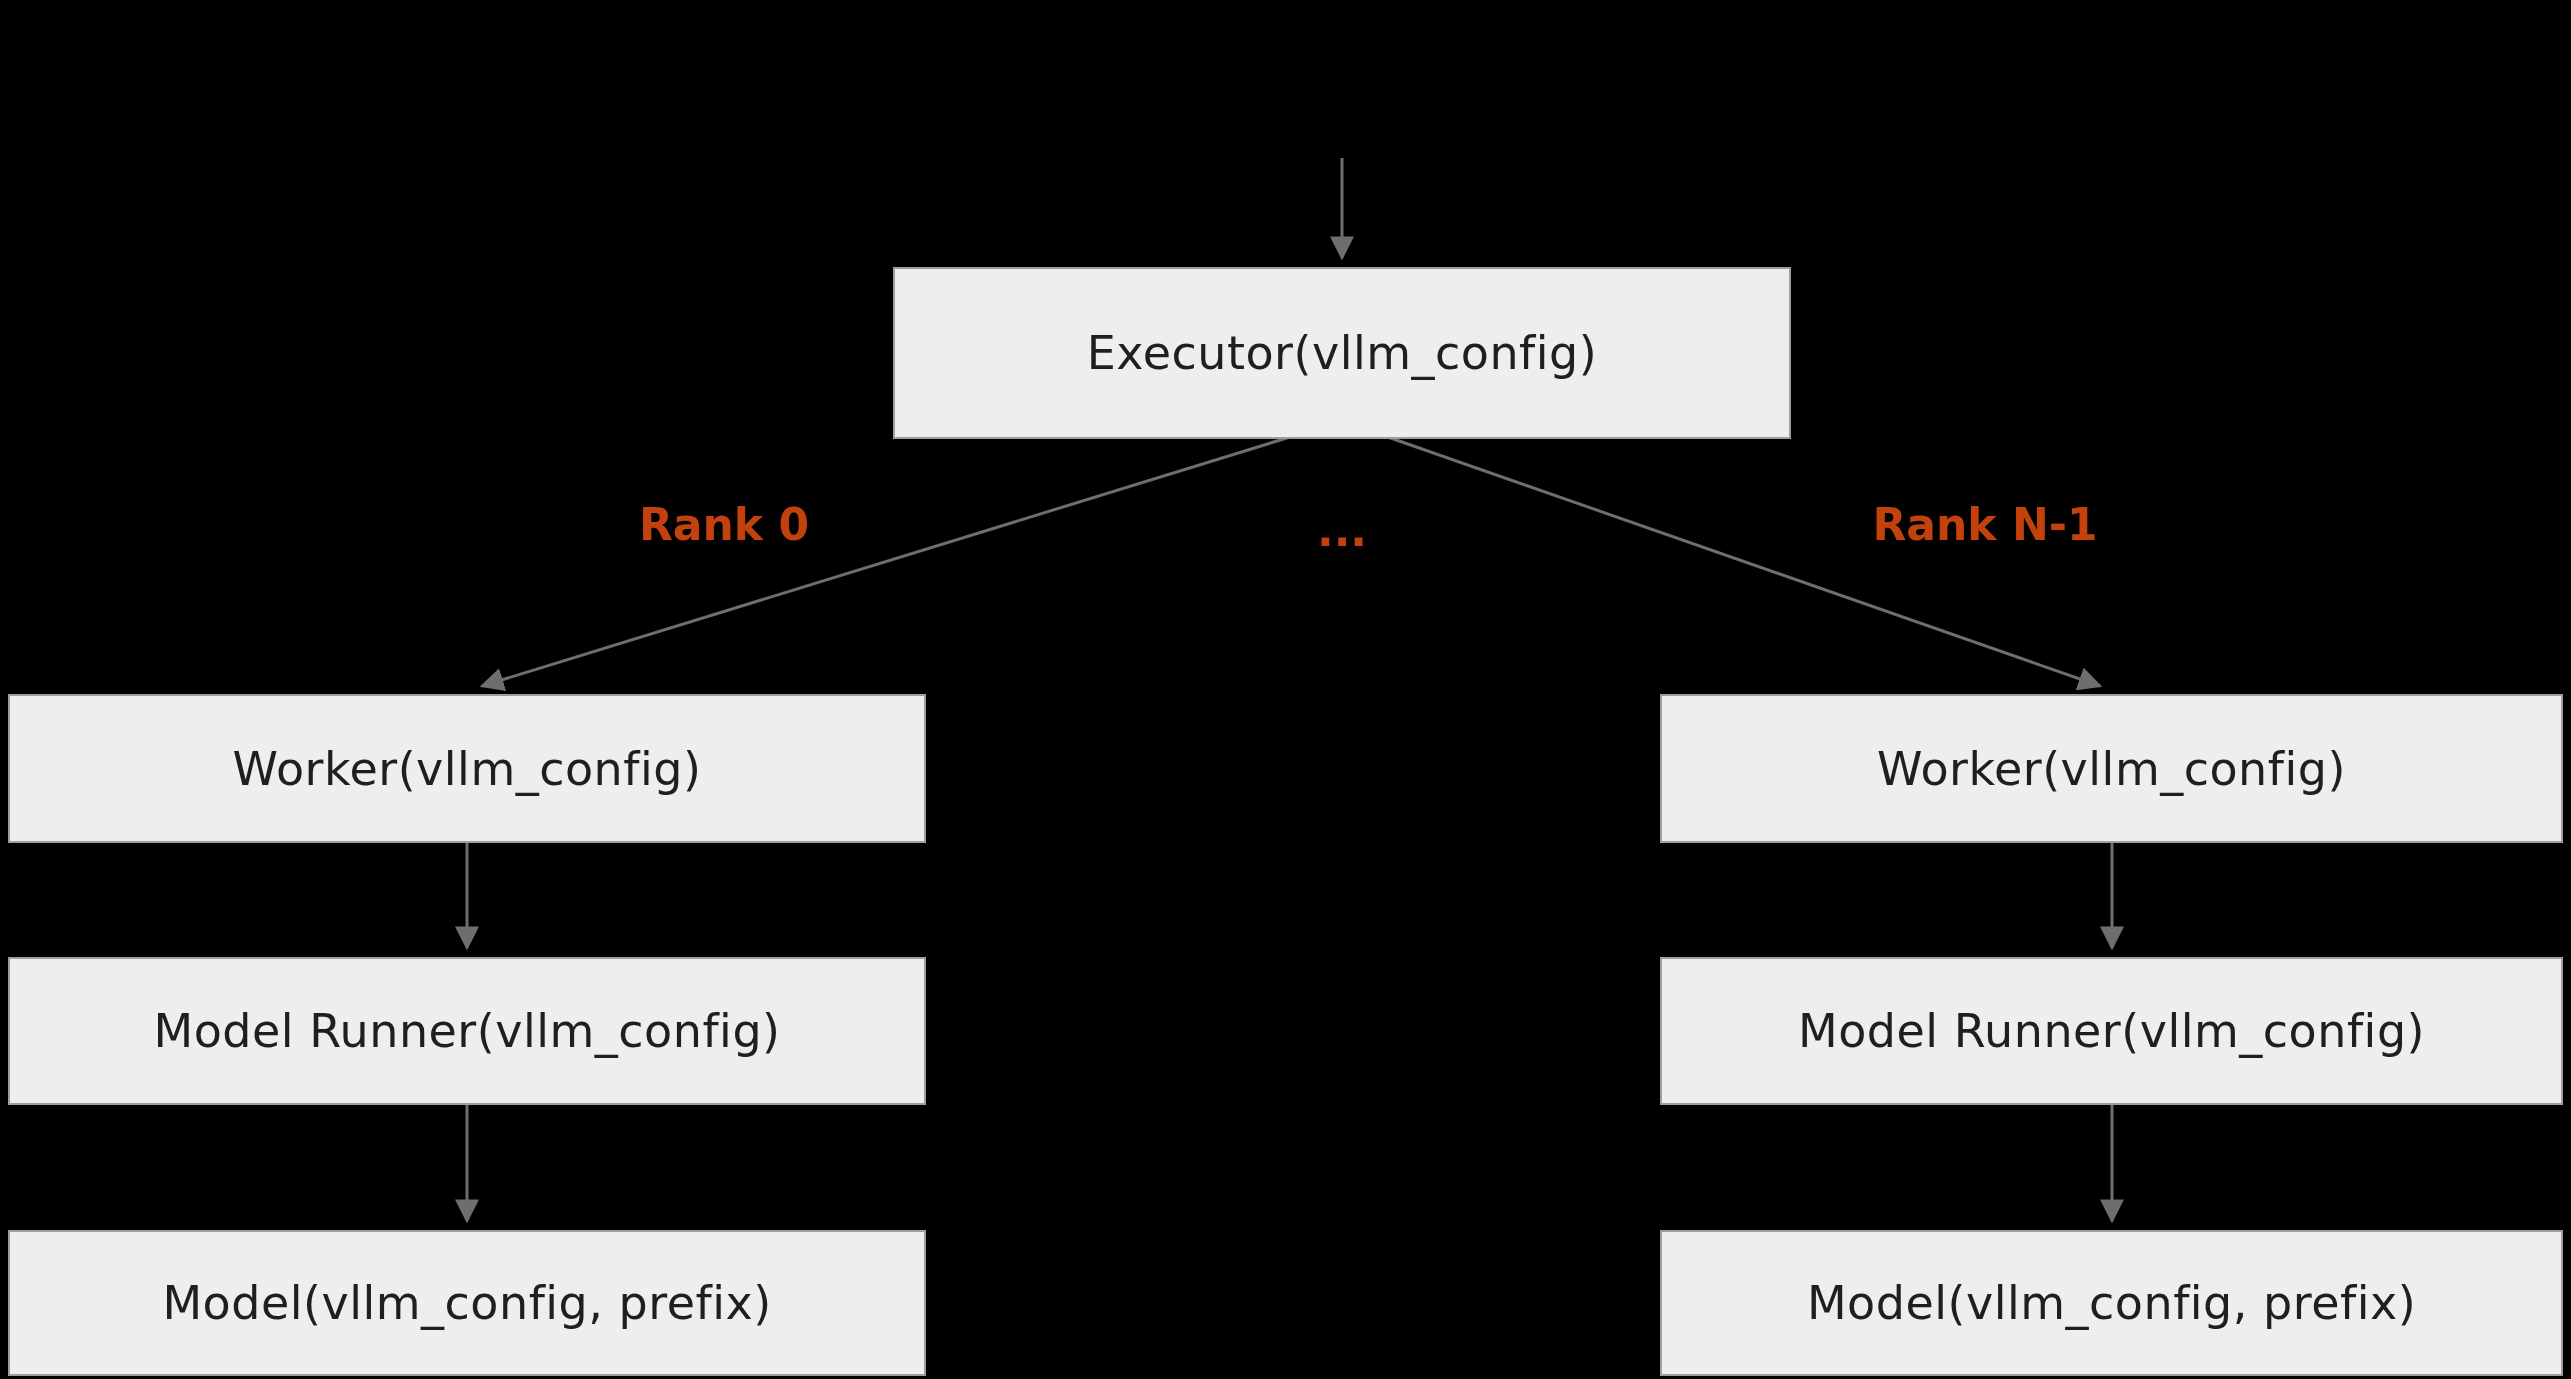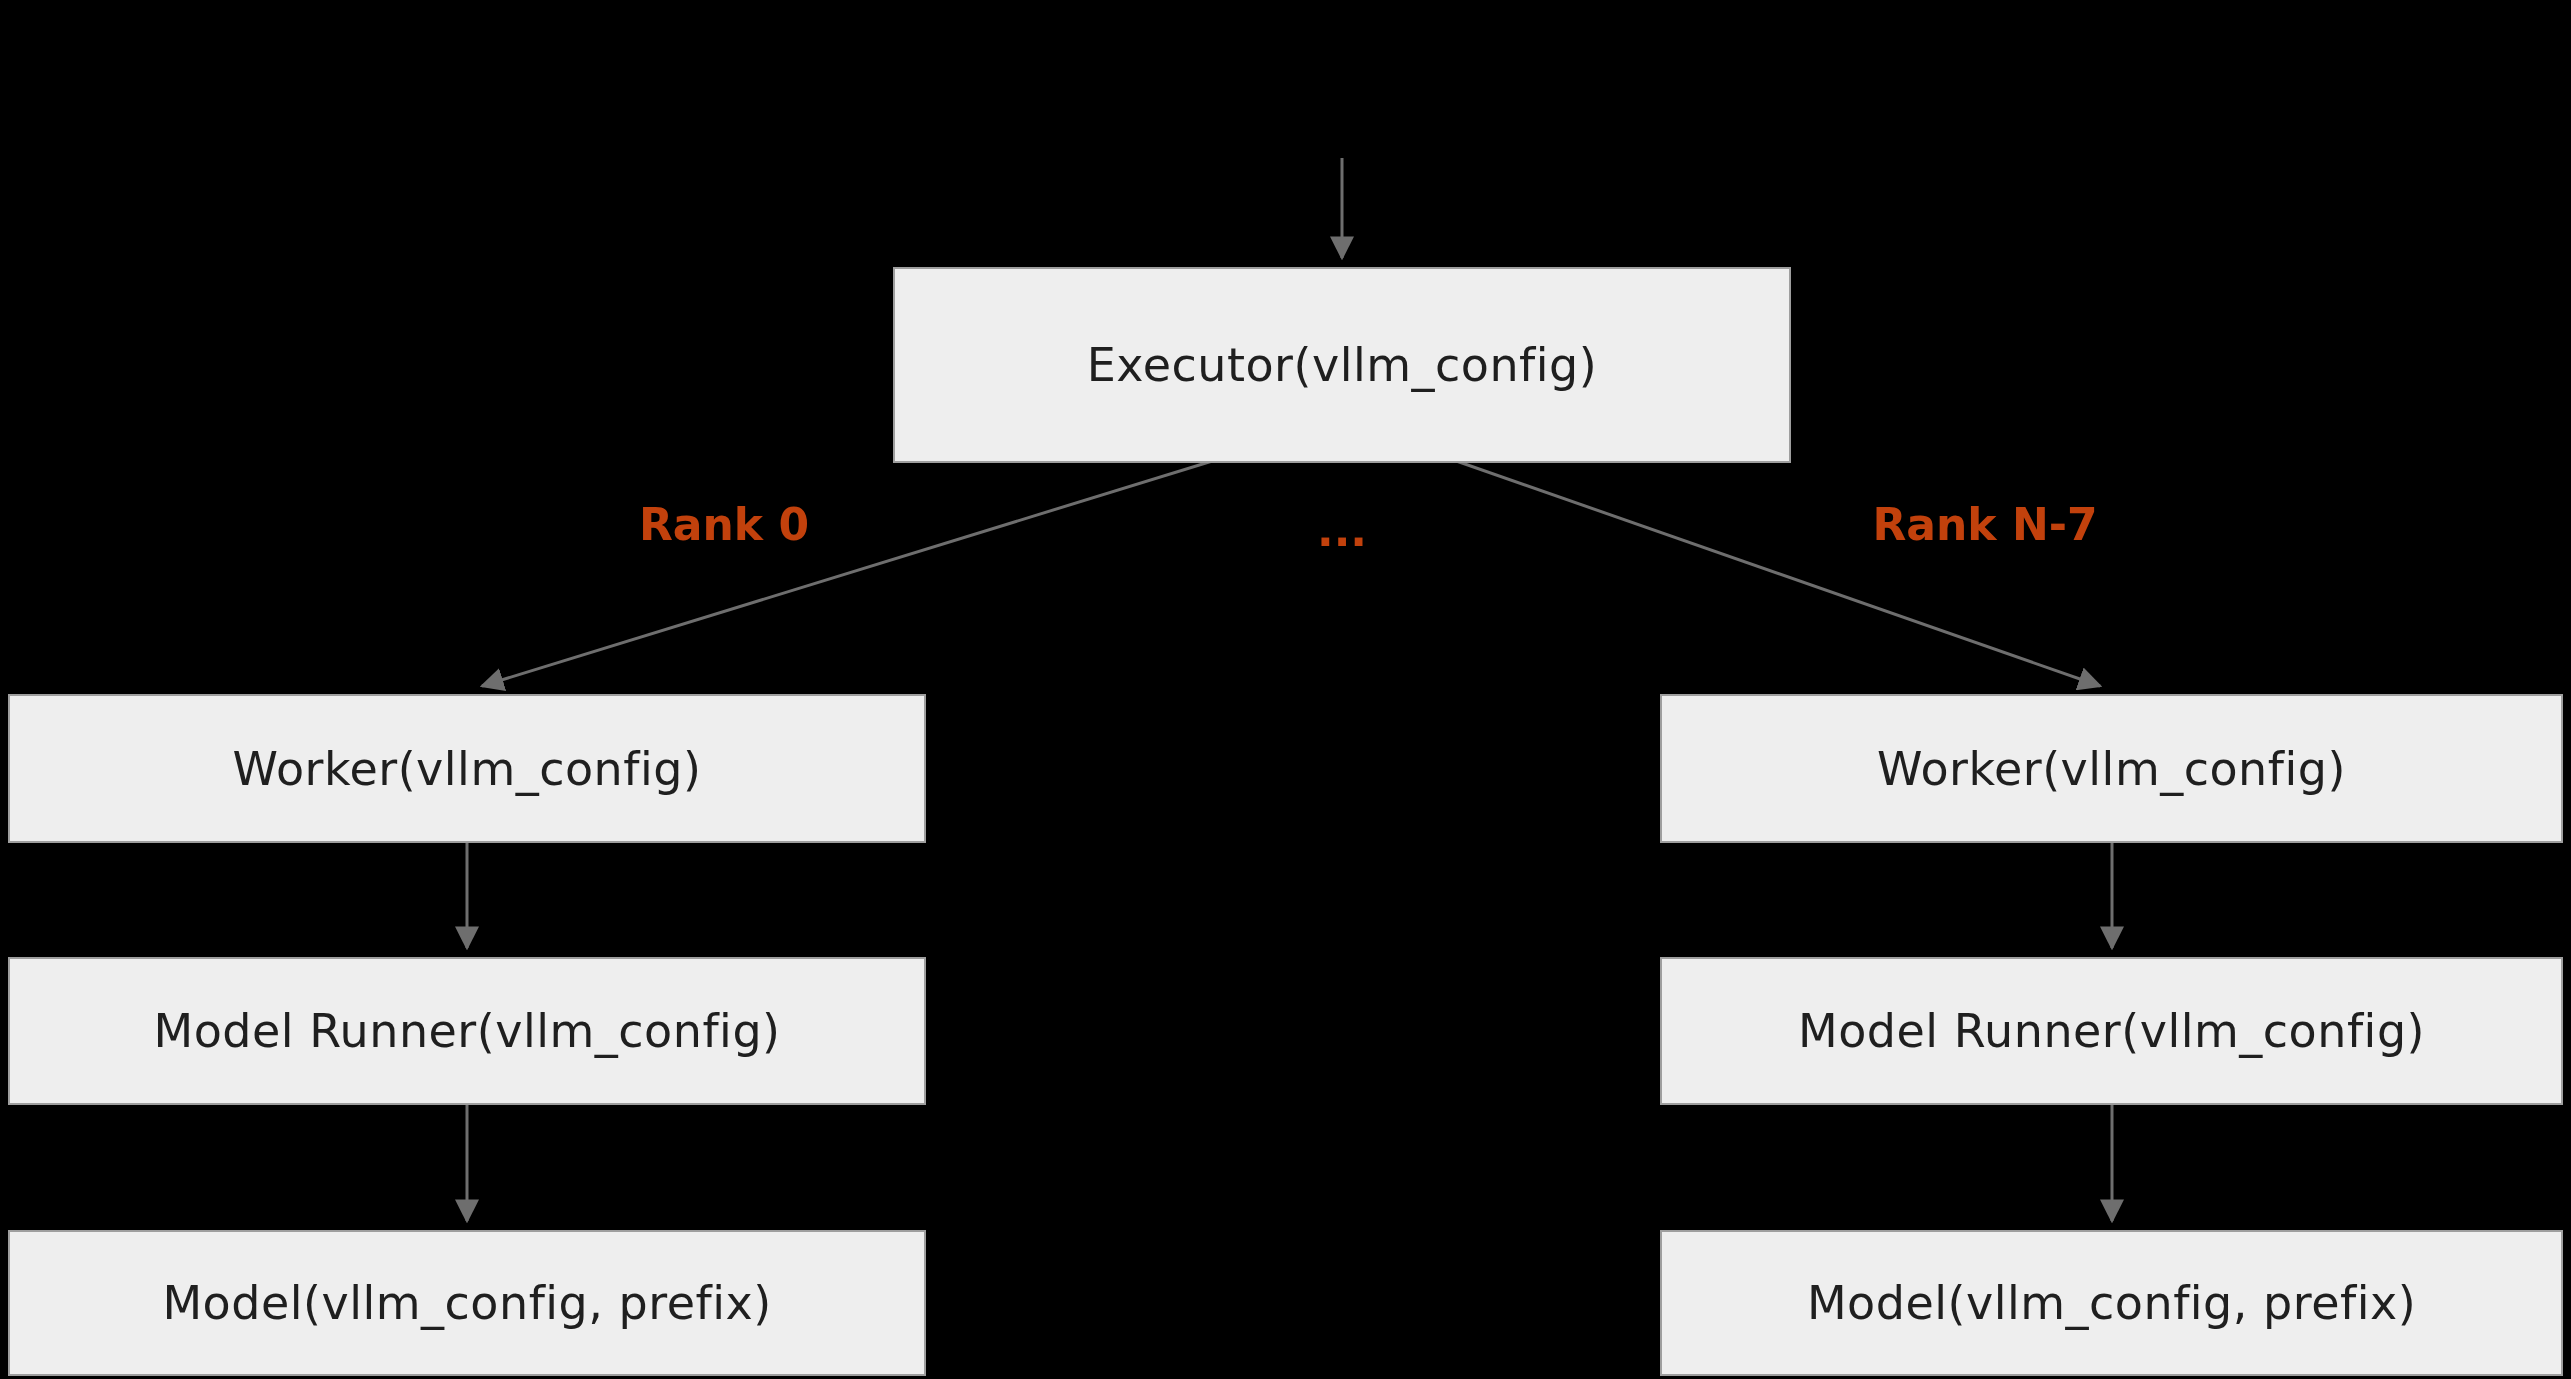--- a/index.html
+++ b/index.html
@@ -40,21 +40,21 @@
   .edge-label {
     position: absolute;
     transform: translate(-50%, -50%);
     color: #c2410c;
     font-size: 44px;
     font-weight: 600;
     white-space: nowrap;
   }
   
   .n-engine       { left: 893px;  top: 8px;    width: 898px; height: 150px; }
-  .n-executor     { left: 893px;  top: 267px;  width: 898px; height: 196px; }
+  .n-executor     { left: 893px;  top: 267px;  width: 898px; height: 172px; }
   .n-worker-l     { left: 8px;    top: 694px;  width: 918px; height: 149px; }
   .n-runner-l     { left: 8px;    top: 957px;  width: 918px; height: 148px; }
   .n-model-l      { left: 8px;    top: 1230px; width: 918px; height: 146px; }
   .n-worker-r     { left: 1660px; top: 694px;  width: 903px; height: 149px; }
   .n-runner-r     { left: 1660px; top: 957px;  width: 903px; height: 148px; }
   .n-model-r      { left: 1660px; top: 1230px; width: 903px; height: 146px; }
   
   .l-rank0    { left: 724px;  top: 524px; }
   .l-ellipsis { left: 1342px; top: 530px; }
   .l-rankn    { left: 1985px; top: 524px; }
@@ -81,21 +81,21 @@
     </g>
   </svg>
 
 
   <div class="node n-executor">
     <span>Executor(vllm_config)</span>
   </div>
 
   <div class="edge-label l-rank0">Rank 0</div>
   <div class="edge-label l-ellipsis">...</div>
-  <div class="edge-label l-rankn">Rank N-7</div>
+  <div class="edge-label l-rankn">Rank N-1</div>
 
   <div class="node n-worker-l">
     <span>Worker(vllm_config)</span>
   </div>
 
   <div class="node n-runner-l">
     <span>Model Runner(vllm_config)</span>
   </div>
 
   <div class="node n-model-l">

